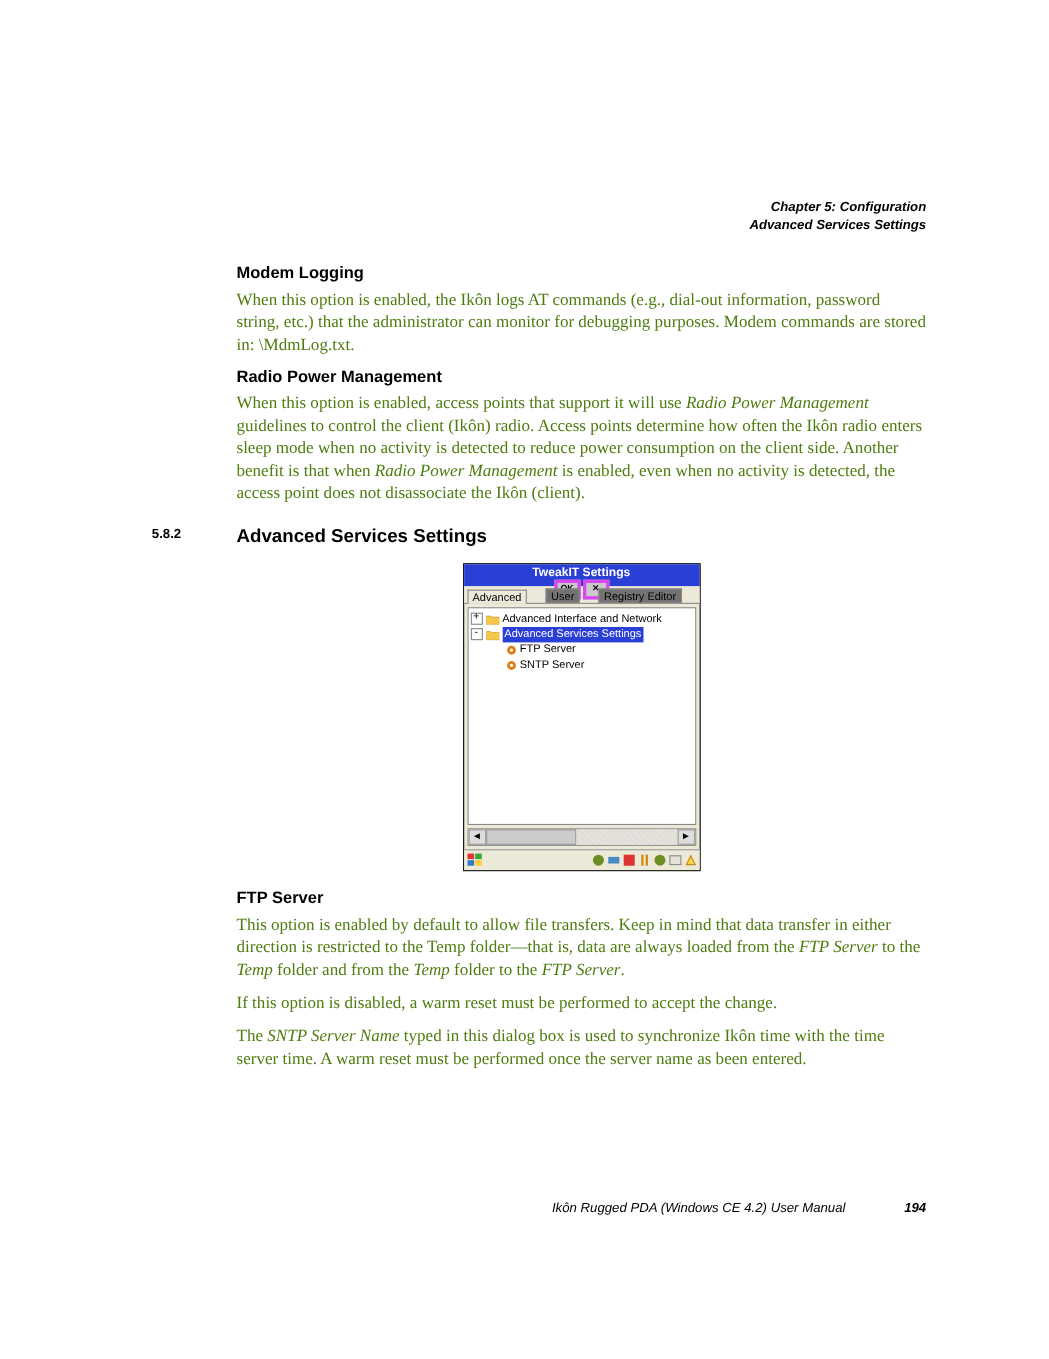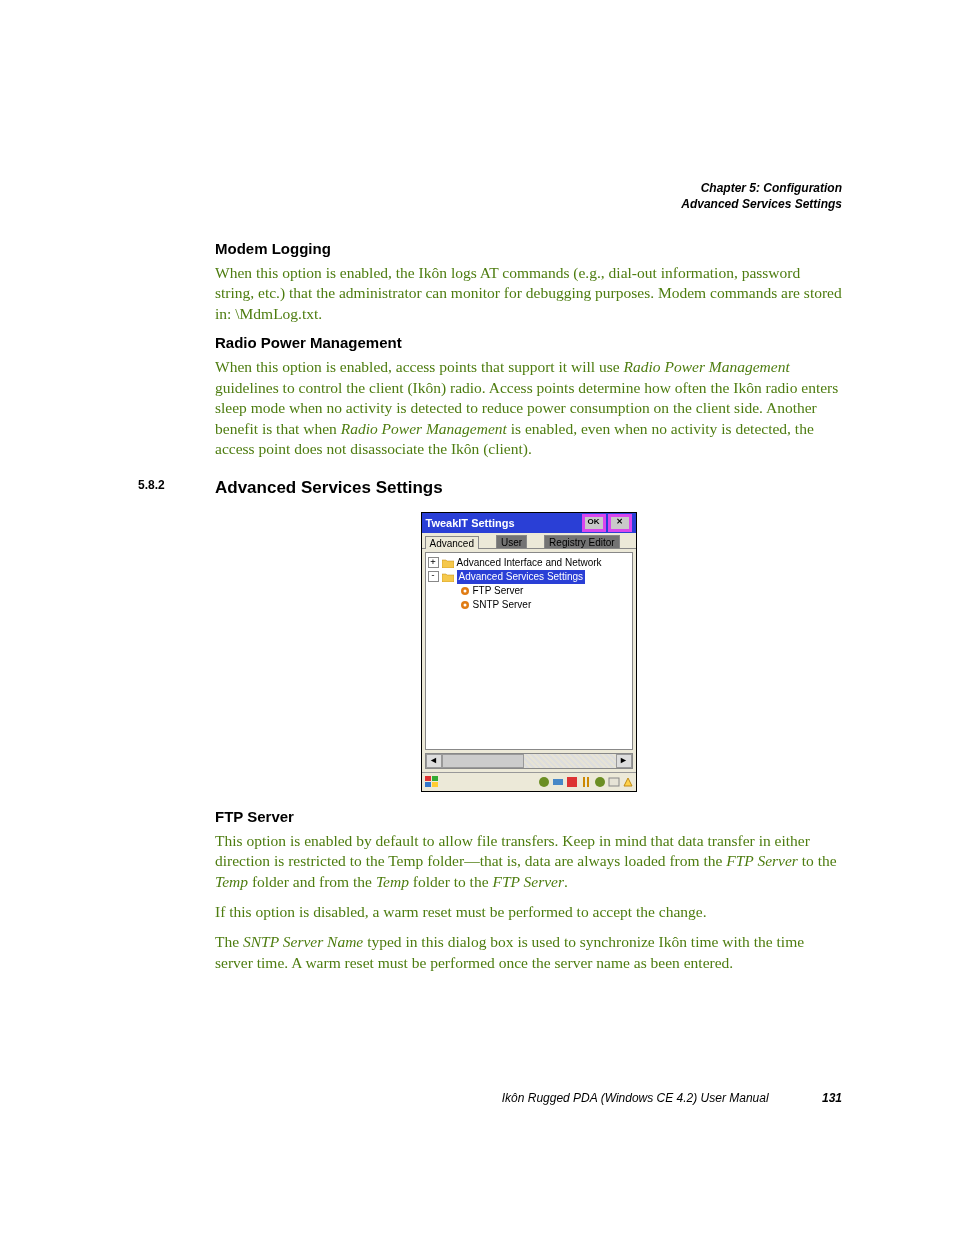--- a/index.html
+++ b/index.html
@@ -88,20 +88,21 @@
   .win-title {
     background: #2a3fd6;
     color: #fff;
     font-weight: bold;
     padding: 2px 4px;
     display: flex;
     align-items: center;
     justify-content: space-between;
     height: 16px;
     font-size: 11px;
+    flex-direction: column;
   }
   .win-title-btns { display: flex; gap: 2px; }
   .win-btn {
     background: #c9c9c9;
     color: #000;
     border: 3px solid #d946ef;
     font-size: 8px;
     font-weight: bold;
     width: 18px;
     height: 12px;
@@ -347,16 +348,16 @@
     <p class="body">If this option is disabled, a warm reset must be performed to accept the change.</p>
 
     <p class="body">
       <span>The </span><span class="italic">SNTP Server Name</span><span> typed in this dialog box is used to synchronize Ikôn time with the time server time. A warm reset must be performed once the server name as been entered.</span>
     </p>
 
   </div>
 
   <div class="footer">
     <span>Ikôn Rugged PDA (Windows CE 4.2) User Manual</span>
-    <span class="pgnum">131</span>
+    <span class="pgnum">194</span>
   </div>
 
 </div>
 
 </body></html>

